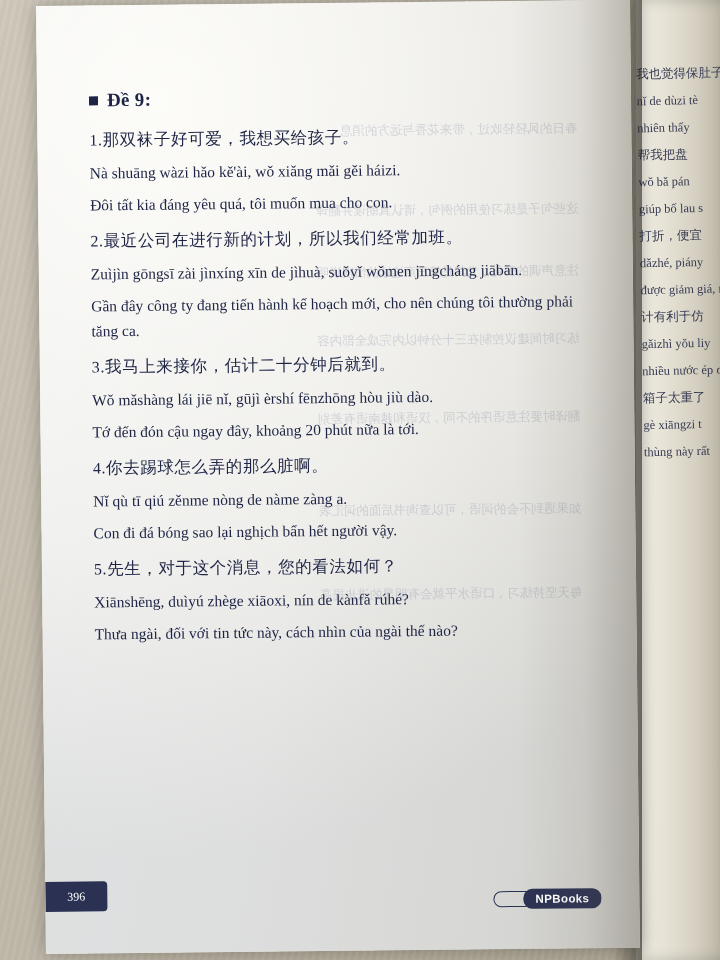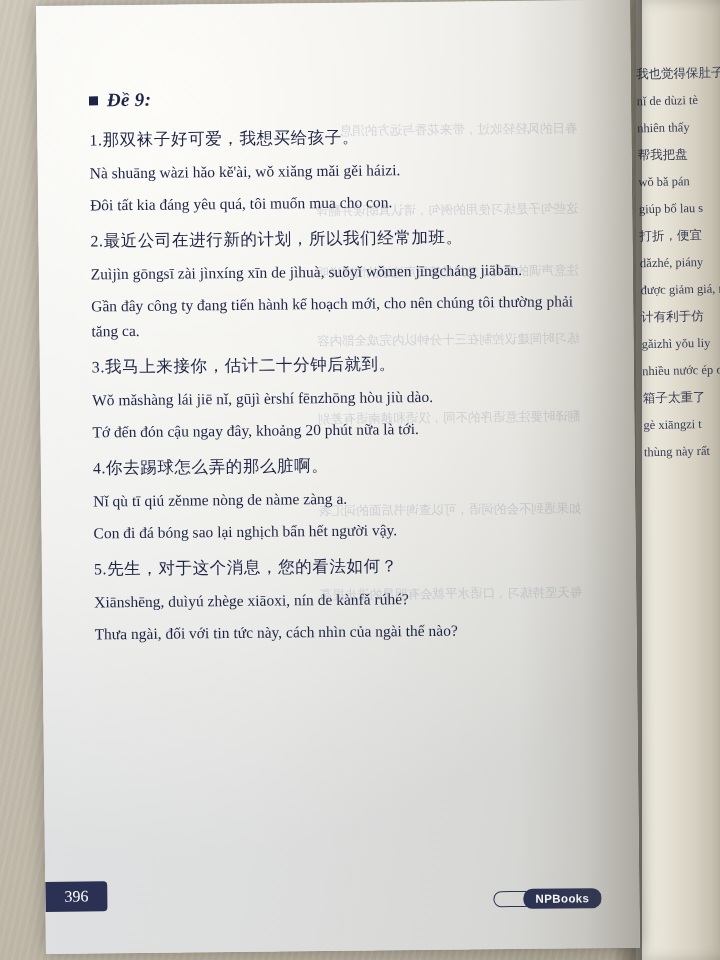--- a/index.html
+++ b/index.html
@@ -78,41 +78,41 @@
 
   #content {
     position:absolute; left:52px; top:84px; width:500px;
     color:#1e2445;
   }
 
   .heading { display:flex; align-items:center; gap:9px; margin-bottom:16px; }
   .heading .bullet {
     width:9px; height:9px; background:#1e2445; display:inline-block;
   }
-  .heading .htext { font-size:19px; font-weight:bold; letter-spacing:.3px;font-style:italic; }
+  .heading .htext { font-size:19px; font-weight:bold; letter-spacing:.3px; }
 
   .item { margin-bottom:11px; }
   .zh {
     font-size:16.5px; line-height:26px; margin-bottom:7px; letter-spacing:.6px;
   }
   .py {
     font-size:15.5px; line-height:25px; margin-bottom:7px;
   }
   .vi {
     font-size:15.5px; line-height:25px;
   }
   .num { font-size:16px; }
 
   
   #page-number {
     position:absolute; left:0; bottom:42px;
     width:62px; height:30px;
     background:#2a3152;
     color:#ffffff;
-    font-size:16px;
+    font-size:12px;
     display:flex; align-items:center; justify-content:center;
     border-top-right-radius:4px; border-bottom-right-radius:4px;
   }
 
   
   #publisher {
     position:absolute; right:38px; bottom:40px;
     display:flex; align-items:center;
   }
   #publisher .loop{

